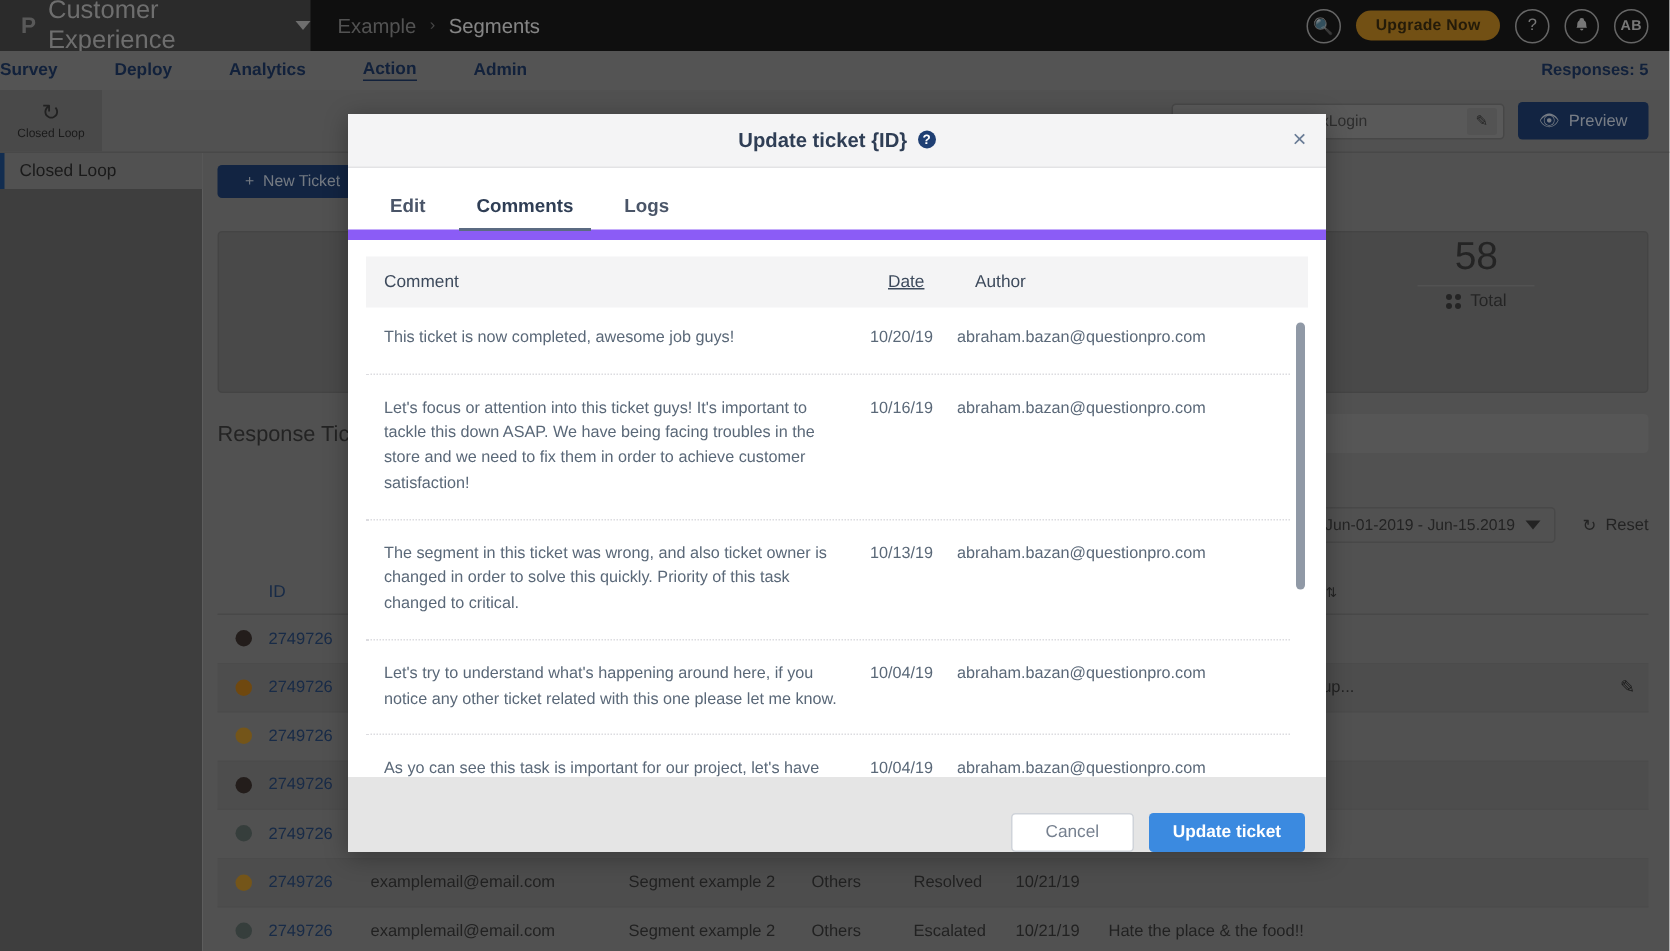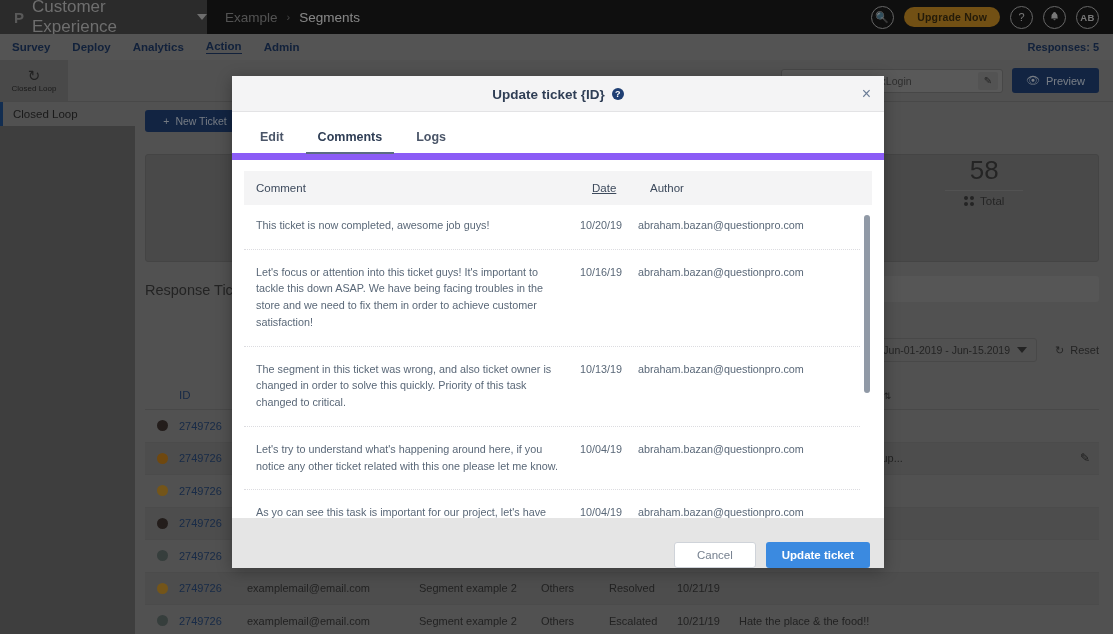--- a/index.html
+++ b/index.html
@@ -46,21 +46,21 @@
   }
   .upgrade-btn {
     background: #c48a23; color: #3f2f10; font-size: 10.5px; font-weight: bold;
     border-radius: 11px; padding: 4px 13px; letter-spacing: .2px;
   }
   .avatar-btn { font-size: 9.5px; font-weight: bold; letter-spacing: .3px; }
 
   
   .navbar {
     position: absolute; top: 34px; left: 0; width: 1113px; height: 26px;
-    background: #919191; display: flex; align-items: center; padding-left: 12px; gap: 22px;
+    background: #919191; display: flex; align-items: center; gap: 38px;
   }
   .nav-item { color: #1f3a66; font-size: 11.5px; font-weight: bold; }
   .nav-item.active { border-bottom: 1.5px solid #1f3a66; padding-bottom: 1px; }
   .responses {
     margin-left: auto; padding-right: 14px; color: #1f3a66;
     font-size: 11px; font-weight: bold;
   }
 
   
   .subbar {

